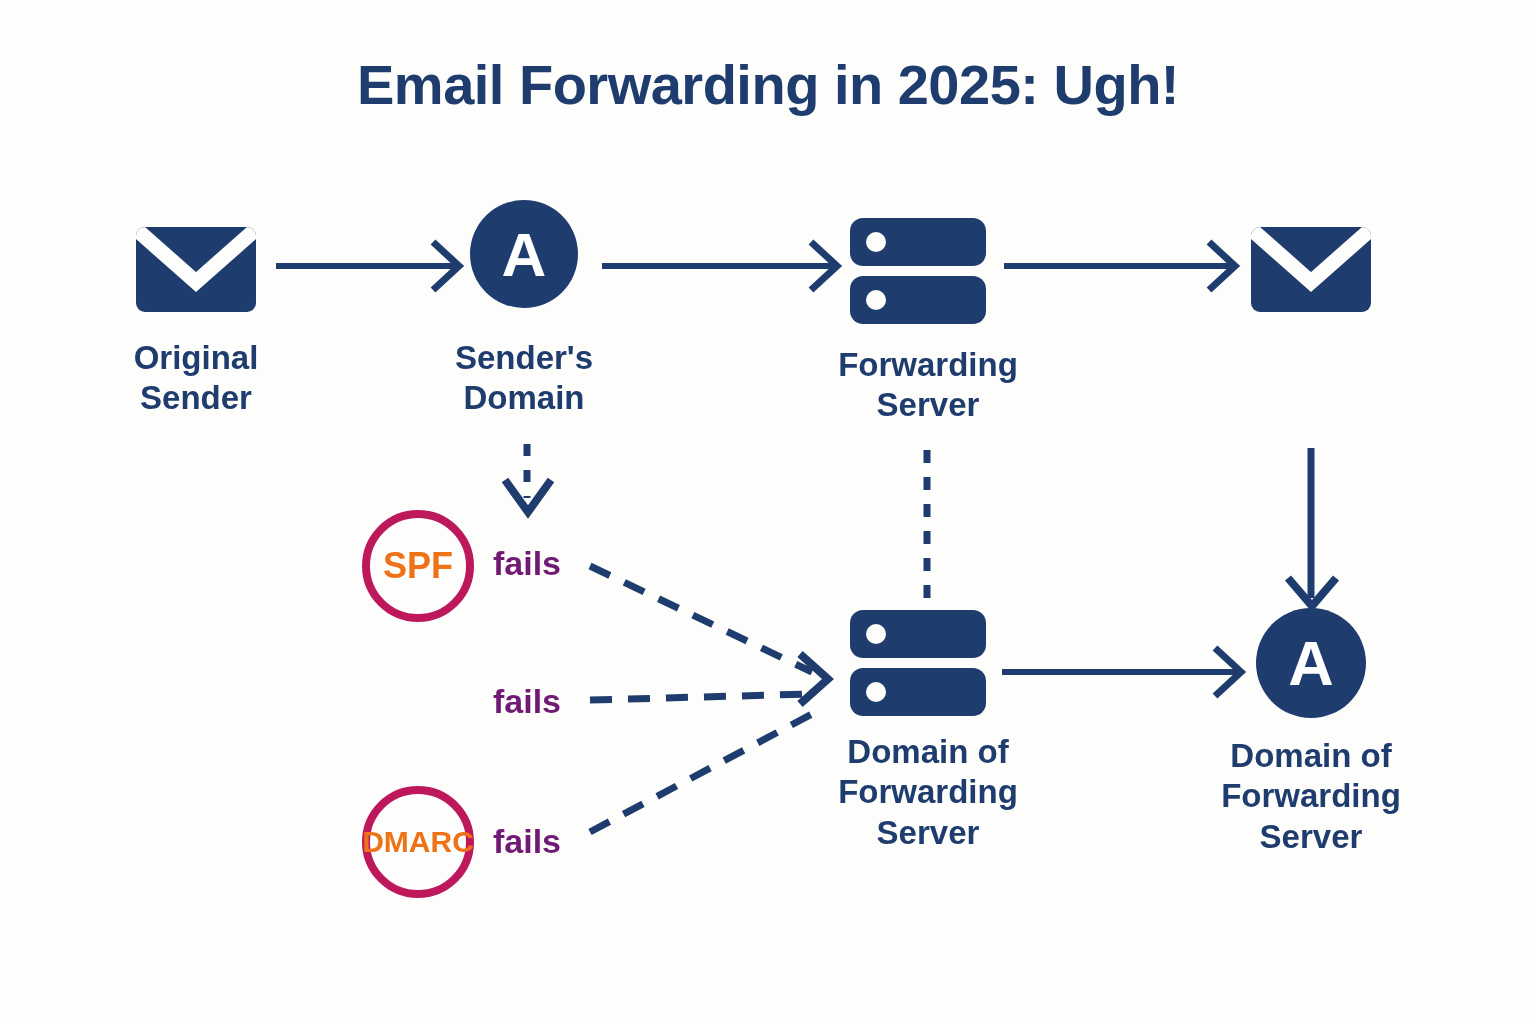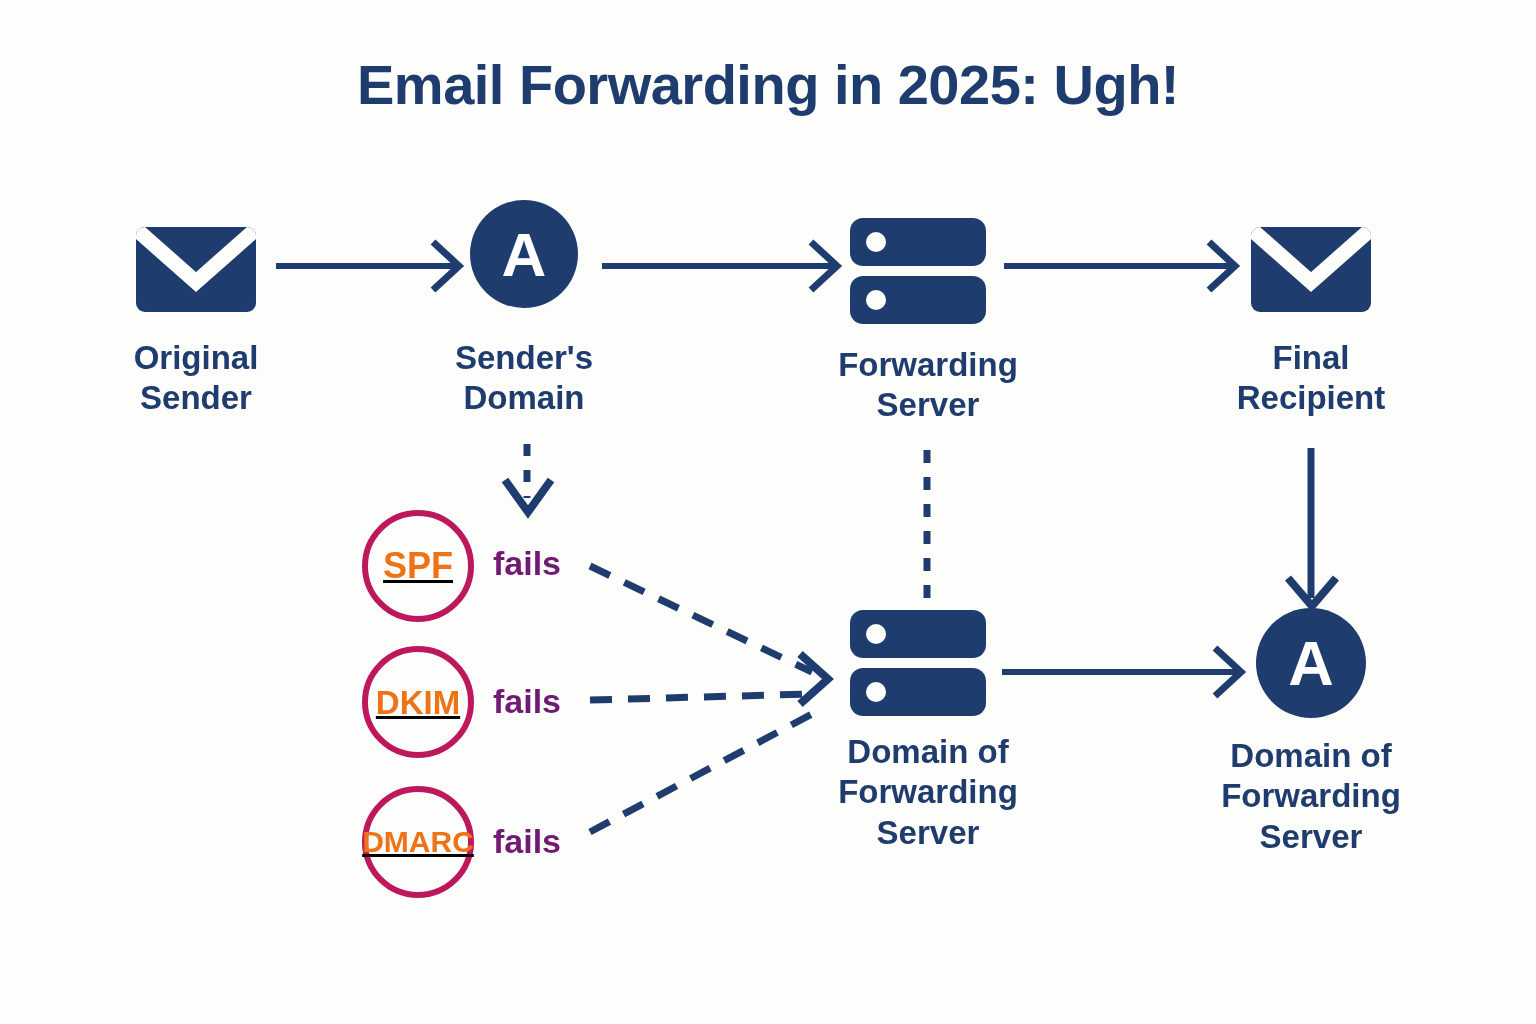--- a/index.html
+++ b/index.html
@@ -42,26 +42,25 @@
     position: absolute;
     font-family: "Liberation Sans", sans-serif;
     font-size: 34px;
     font-weight: bold;
     color: #701a75;
     white-space: nowrap;
   }
   .check-circle {
     position: absolute;
     box-sizing: border-box;
-    border: 6px solid #be185d;
+    border: 8px solid #be185d;
     border-radius: 50%;
     display: flex;
     align-items: center;
     justify-content: center;
-    text-decoration: underline;
   }
   .check-circle span {
     font-family: "Liberation Sans", sans-serif;
     font-weight: bold;
     color: #ee7217;
     line-height: 1;
     white-space: nowrap;
   }
   #svg-layer {
     position: absolute;
@@ -179,39 +178,34 @@
 
   <div class="node-label" style="left:76px; top:338px; width:240px;">Original
 Sender</div>
 
   <div class="node-label" style="left:404px; top:338px; width:240px;">Sender's
 Domain</div>
 
   <div class="node-label" style="left:798px; top:345px; width:260px;">Forwarding
 Server</div>
 
-  <div class="node-label" style="left:1191px; top:338px; width:240px;">Final
-Recipient</div>
 
   <div class="node-label" style="left:788px; top:732px; width:280px;">Domain of
 Forwarding
 Server</div>
 
   <div class="node-label" style="left:1171px; top:736px; width:280px;">Domain of
 Forwarding
 Server</div>
 
   <div class="check-circle" style="left:362px; top:510px; width:112px; height:112px;">
     <span style="font-size:36px;">SPF</span>
   </div>
   <div class="fails-label" style="left:493px; top:544px;">fails</div>
 
-  <div class="check-circle" style="left:362px; top:646px; width:112px; height:112px;">
-    <span style="font-size:33px;">DKIM</span>
-  </div>
   <div class="fails-label" style="left:493px; top:682px;">fails</div>
 
   <div class="check-circle" style="left:362px; top:786px; width:112px; height:112px;">
     <span style="font-size:30px;">DMARC</span>
   </div>
   <div class="fails-label" style="left:493px; top:822px;">fails</div>
 
 </div>
 
 </body></html>

